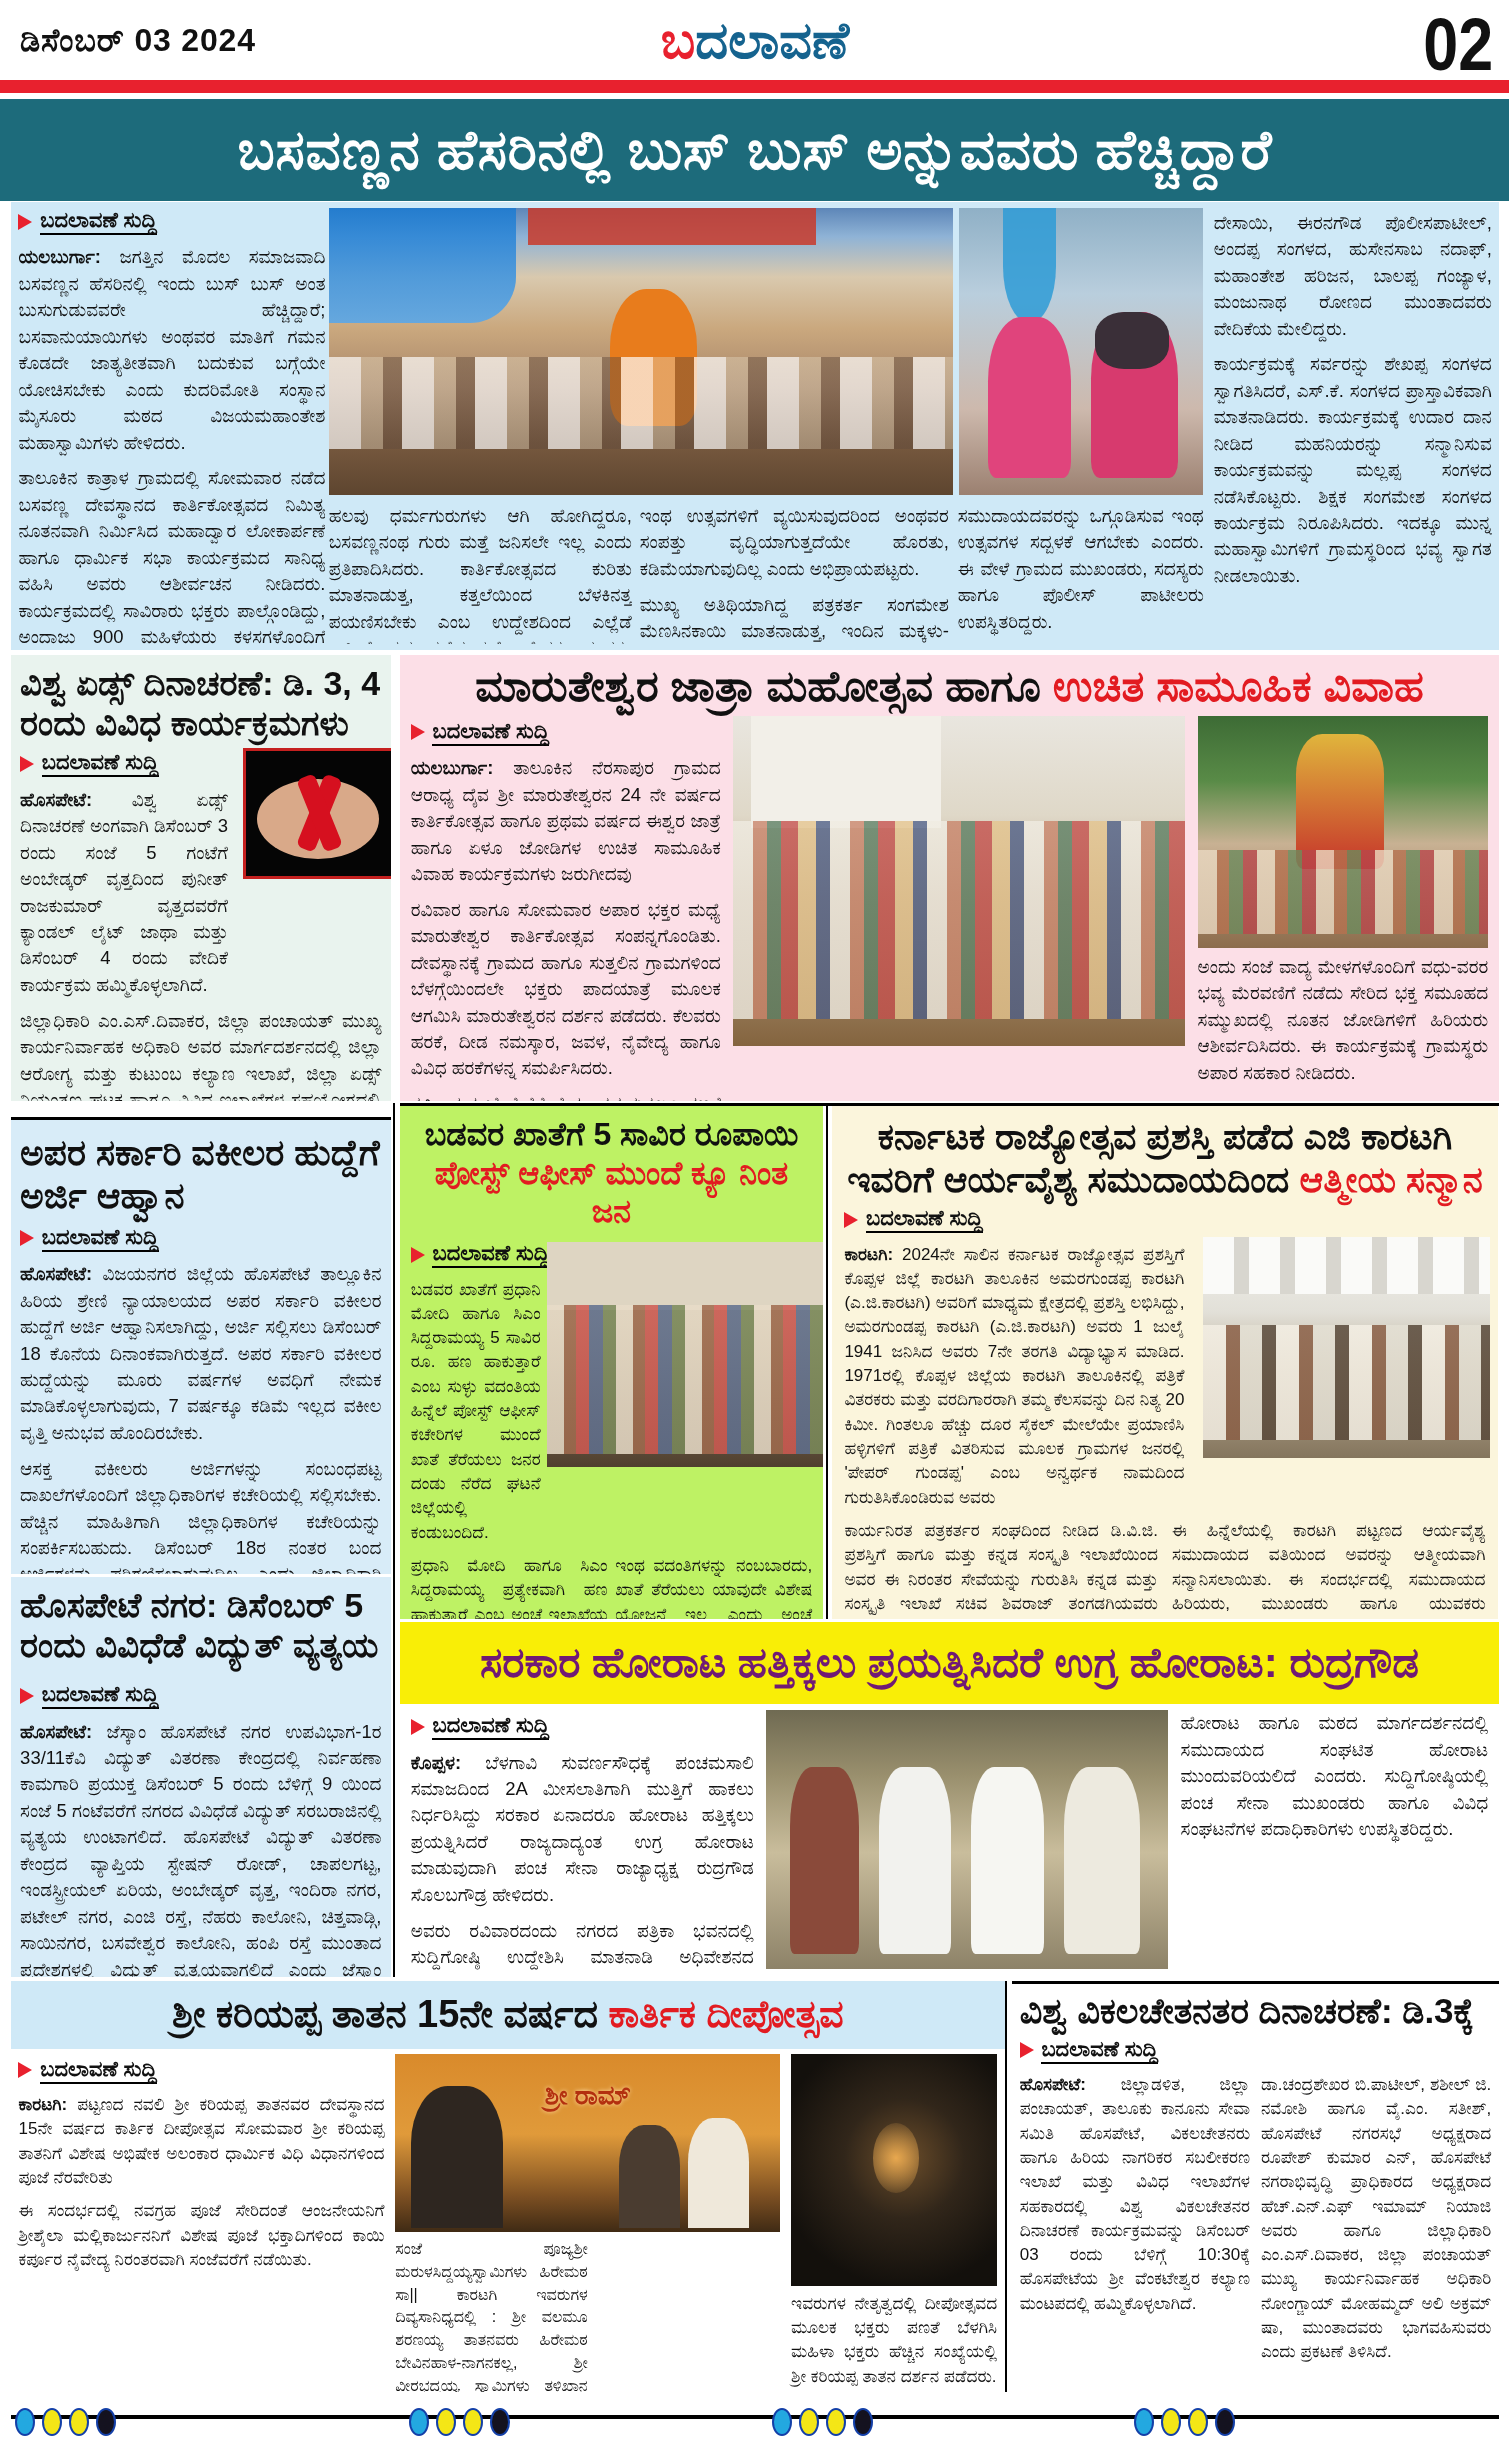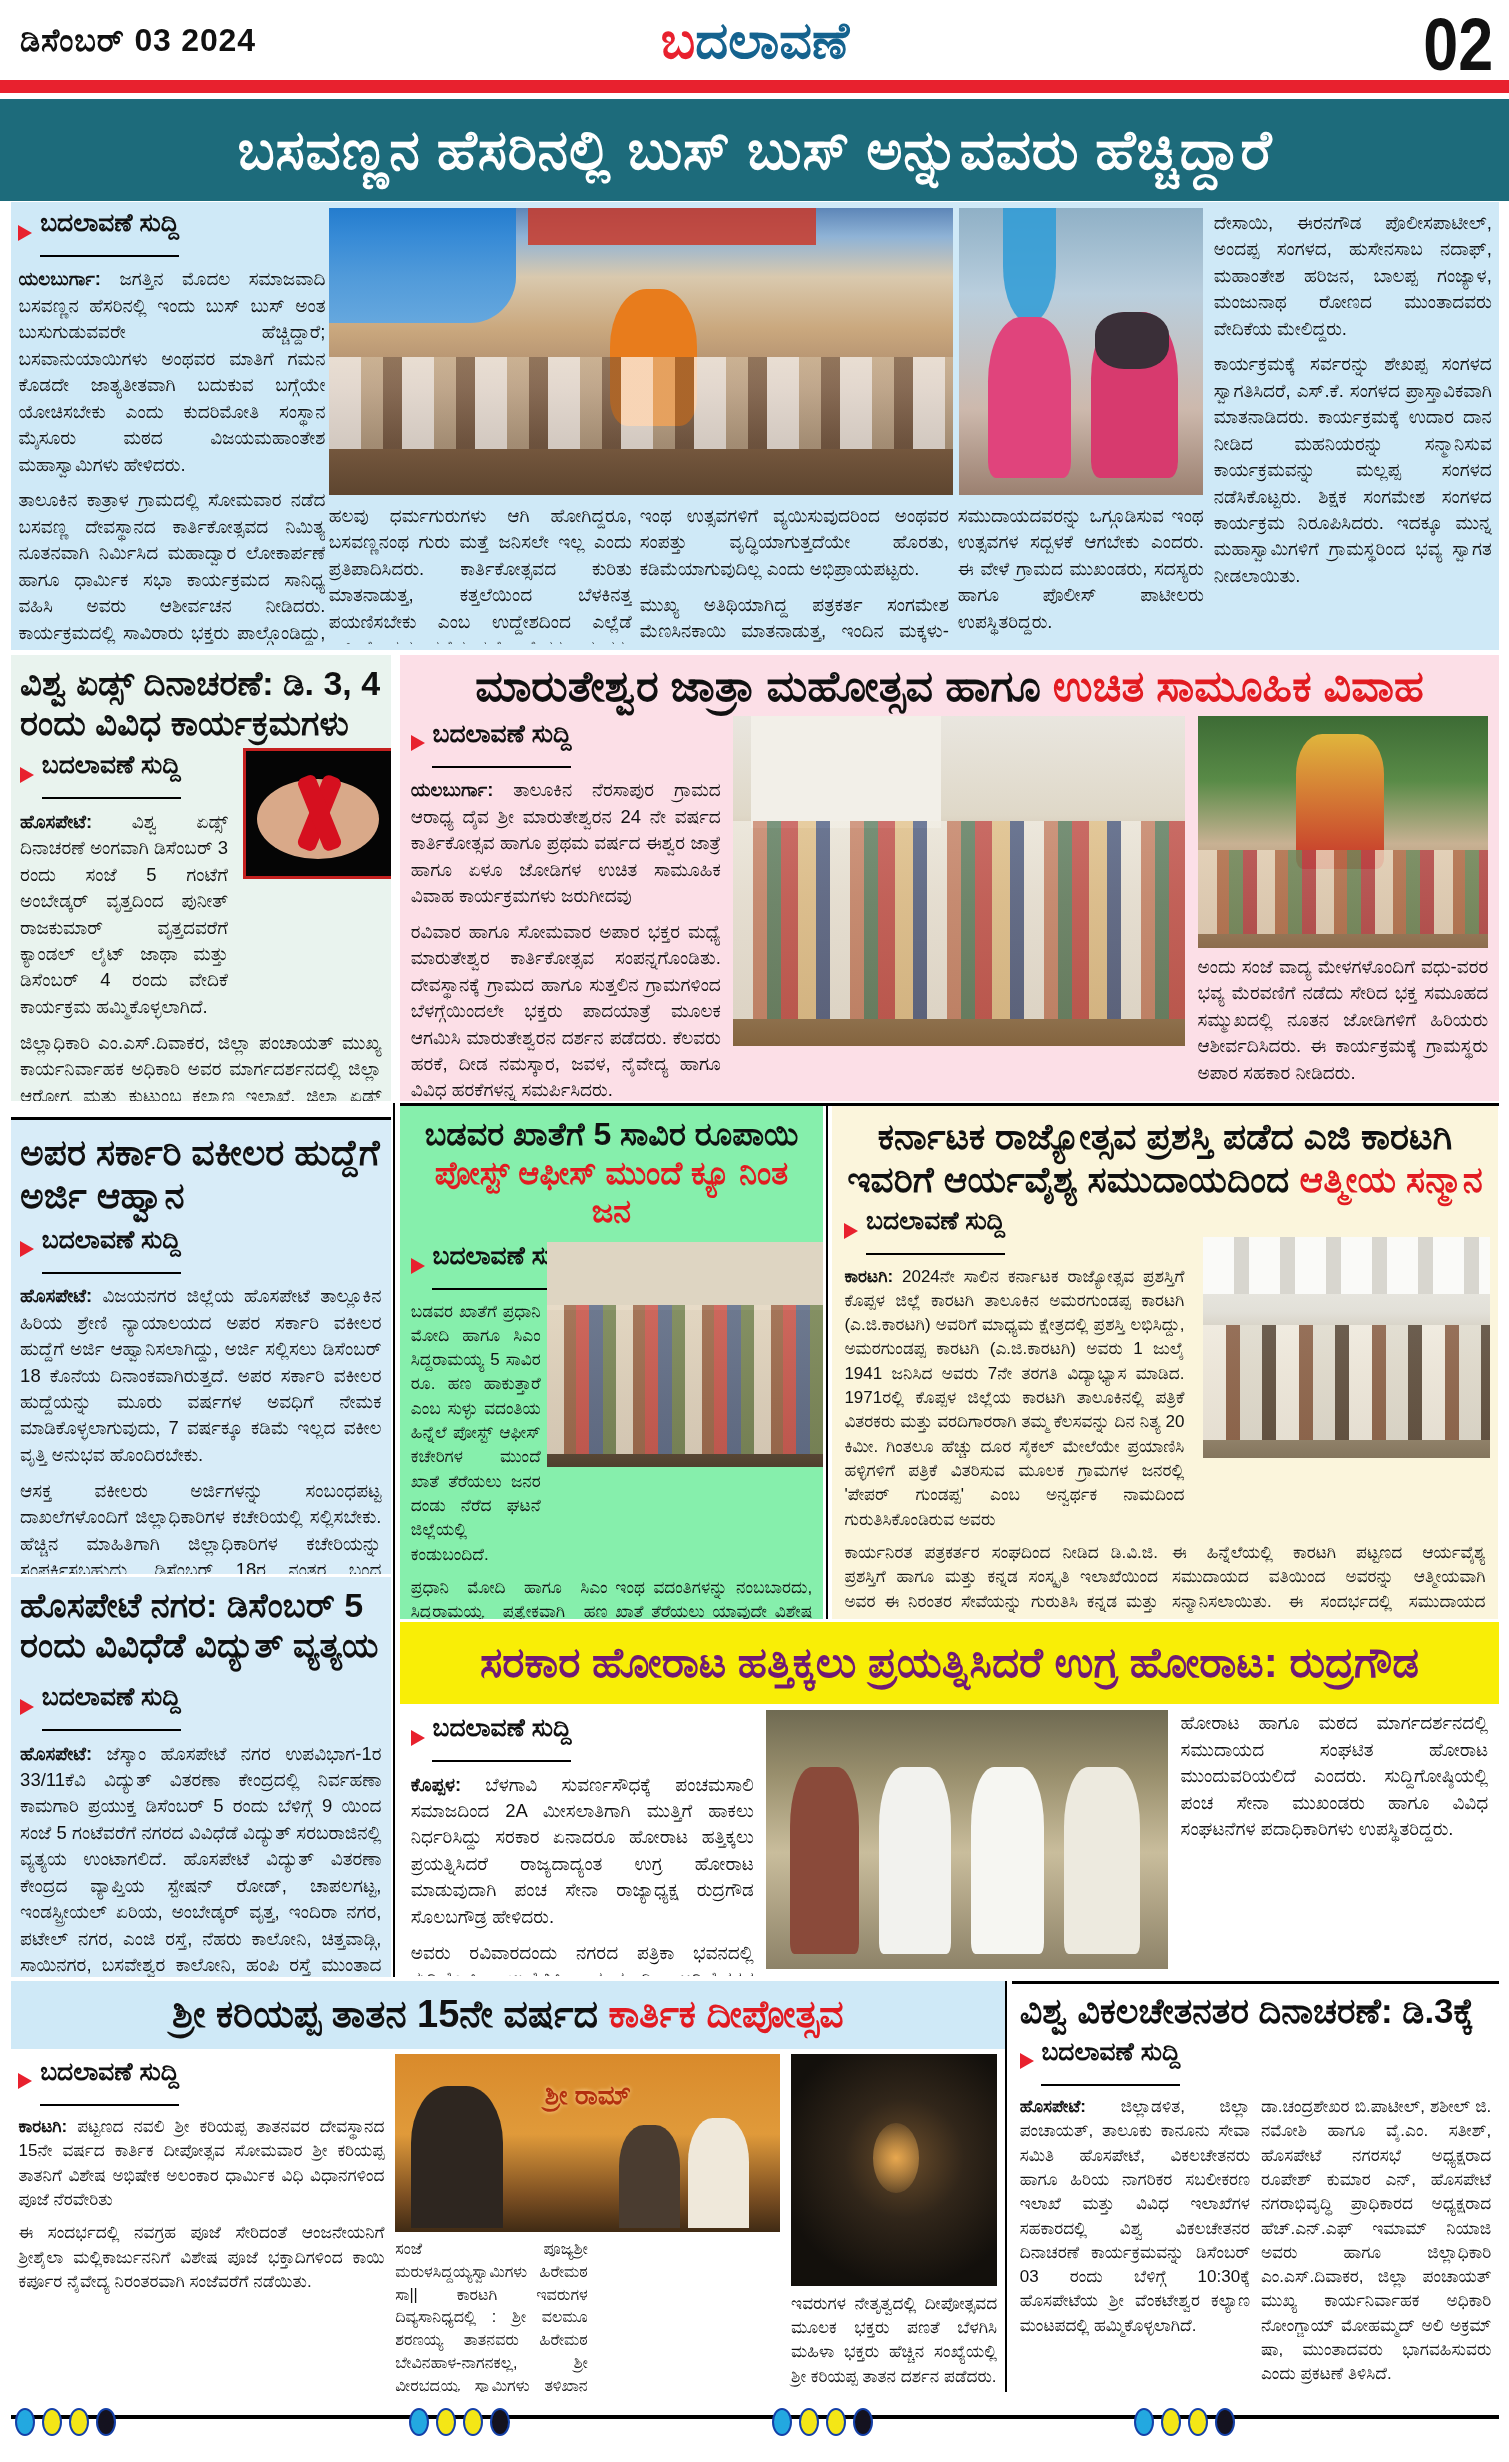--- a/index.html
+++ b/index.html
@@ -26,21 +26,21 @@
   
   .band-main { left:0; top:99px; width:1510px; height:102px; background:#1d6b7b; display:flex; align-items:center; justify-content:center; }
   .band-main span { color:#fff; font-size:55px; font-weight:800; letter-spacing:0.8px; white-space:nowrap; }
 
   
   .art { overflow:hidden; }
   .p { font-size:18.5px; line-height:1.43; text-align:justify; margin-bottom:9.3px; }
   .p .dl { font-weight:800; }
   .byline { display:flex; align-items:center; gap:7.7px; margin:3.1px 0 9.3px; }
   .tri { width:0; height:0; border-left:14px solid #e8212e; border-top:8.5px solid transparent; border-bottom:8.5px solid transparent; flex:0 0 auto; }
-  .bl { font-weight:800; font-size:25px; border-bottom:2.3px solid #000; padding-bottom:17px; }
+  .bl { font-weight:800; font-size:21px; border-bottom:2.3px solid #000; padding-bottom:1px; }
   .hl { font-weight:800; line-height:1.2; }
   .hl .red { color:#e21b21; }
 
   
   .main-box { left:10.8px; top:202px; width:1488px; height:448px; background:#cfe9f7; }
   .main-col1 { left:7.7px; top:3.1px; width:307px; height:440px; overflow:hidden; }
   .main-col4 { left:1203px; top:7.7px; width:278px; height:434px; overflow:hidden; }
   .main-colA { left:318px; top:301px; width:303px; height:141px; overflow:hidden; }
   .main-colB { left:629px; top:301px; width:309px; height:141px; overflow:hidden; }
   .main-colC { left:947px; top:301px; width:246px; height:141px; overflow:hidden; }
@@ -109,21 +109,21 @@
   .jatra-cols { display:flex; gap:12.4px; }
   .jatra-c1 { width:310px; }
   .jatra-c2 { width:452px; }
   .jatra-c3 { flex:1; }
 
   
   .advocate-box { left:10.8px; top:1117px; width:380px; height:457px; background:#d8ecf8; padding:10.8px 9.3px 7.7px; border-top:3.1px solid #000; }
   .advocate-box .hl { font-size:36px; margin-bottom:7.7px; }
   .power-box { left:10.8px; top:1577px; width:380px; height:400px; background:#d8ecf8; padding:7.7px 9.3px; }
   .power-box .hl { font-size:34px; margin-bottom:16px; }
-  .post-box { left:400px; top:1106px; width:423px; height:513px; background:#86efac; padding:9.3px 10.8px; }
+  .post-box { left:400px; top:1106px; width:423px; height:513px; background:#bef264; padding:9.3px 10.8px; }
   .post-box .hl { font-size:32px; text-align:center; }
   .post-flex { display:flex; gap:7.7px; }
   .raj-box { left:832px; top:1106px; width:666px; height:513px; background:#fbf5dc; padding:9.3px 12.4px; }
   .raj-box .hl { font-size:36px; text-align:center; margin-bottom:4.6px; }
   .raj-cols { display:flex; gap:14px; }
   .rule-h-row3 { left:400px; top:1103px; width:1099px; height:3.1px; background:#000; }
   .rule-v-left { left:393px; top:1103px; width:2.3px; height:874px; background:#000; }
   .rule-v-mid { left:826px; top:1106px; width:2.3px; height:513px; background:#000; }
 
   

